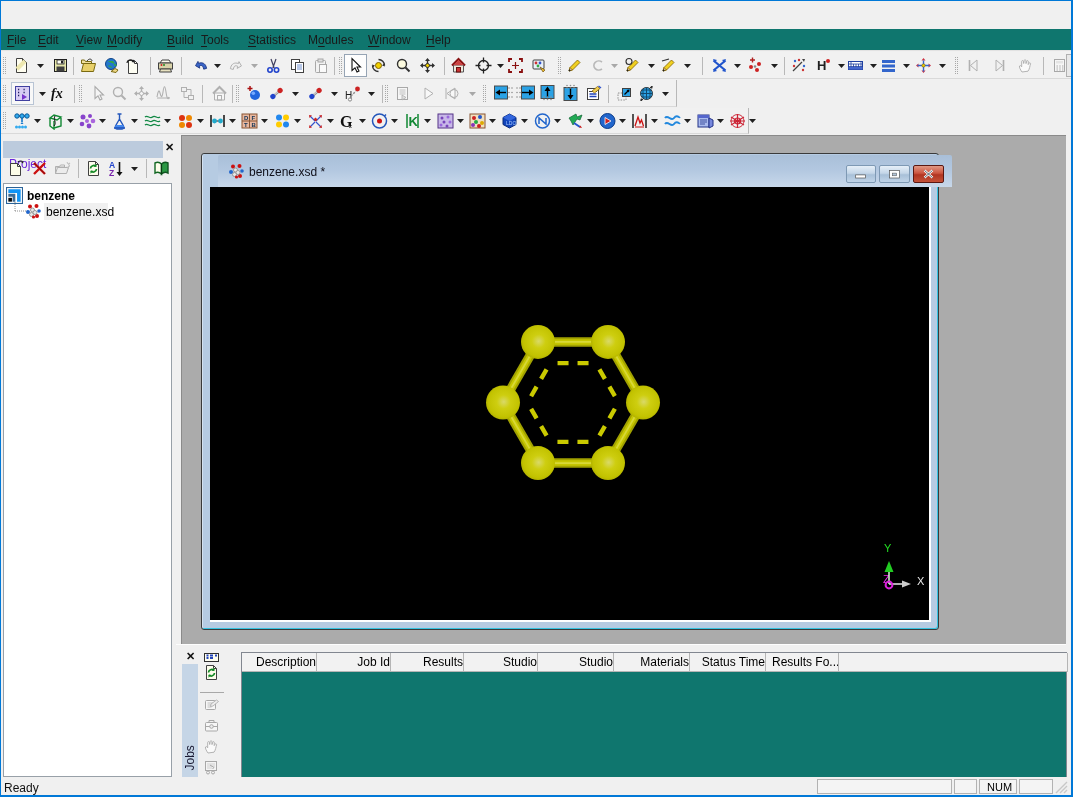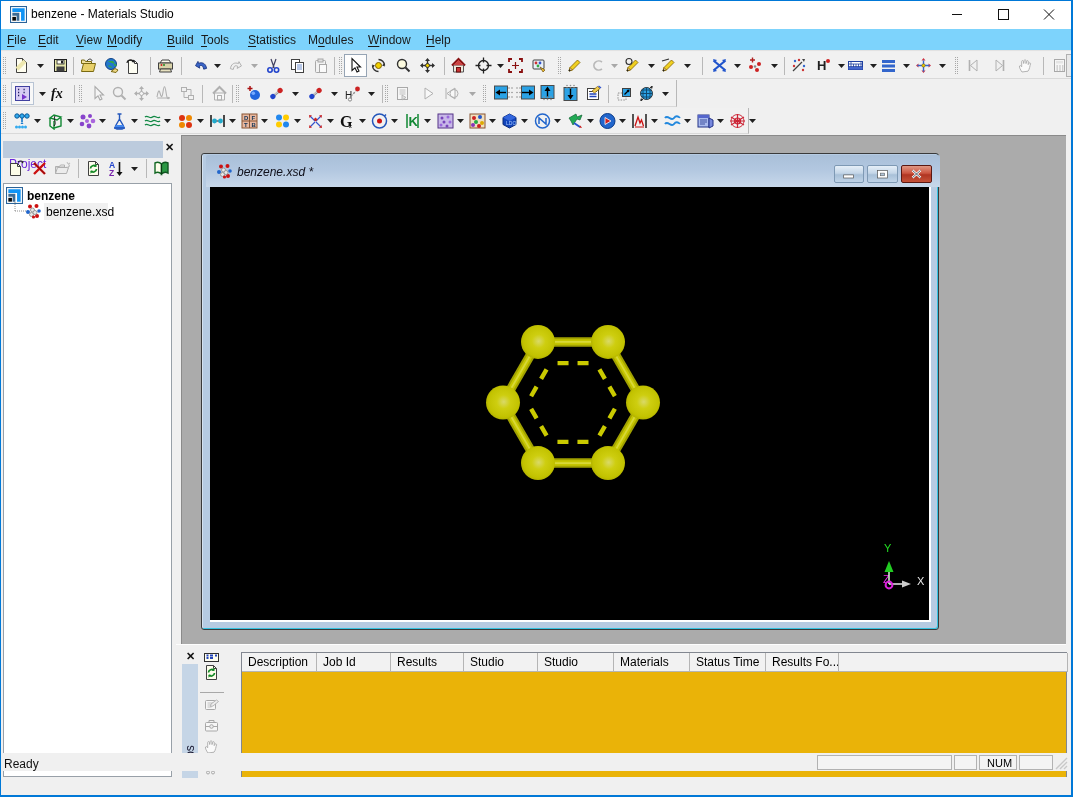--- a/index.html
+++ b/index.html
@@ -3,81 +3,57 @@
 * { margin:0; padding:0; box-sizing:border-box; }
 html,body { width:1073px; height:797px; overflow:hidden; font-family:"Liberation Sans",sans-serif; }
 #win { position:absolute; inset:0; width:1073px; height:797px; background:#f0f0f0; }
 .bord { position:absolute; background:#0078d7; z-index:50; }
 .abs { position:absolute; }
 i.grip { position:absolute; width:3px; border-left:1px dotted #a8a8a8; border-right:1px dotted #a8a8a8; }
 i.vsep { position:absolute; width:1px; background:#b8b8b8; }
 #titlebar { position:absolute; left:0; top:0; width:1071px; height:29px; background:#ffffff; }
 #titlebar .txt { position:absolute; left:31px; top:7px; font-size:12px; color:#000; }
 .capbtn { position:absolute; top:0; width:46px; height:29px; }
-#menubar { position:absolute; left:0; top:29px; width:1071px; height:22px; background:#7dd3fc; border-bottom:1px solid #e2e2e2;}
+#menubar { position:absolute; left:0; top:29px; width:1071px; height:22px; background:#0f766e; border-bottom:1px solid #e2e2e2;}
 .mitem { position:absolute; top:4px; font-size:12px; color:#1a1a1a; }
 .mitem u { text-decoration-thickness:1px; text-underline-offset:2px; }
 .tbrow { position:absolute; left:0; width:1071px; background:#f1f1f1; border-bottom:1px solid #d9d9d9; }
 .selbtn { width:23px; height:23px; background:#fdfdfd; border:1px solid #96a4b4; padding:2px 0 0 2px; }
 .scriptbtn { width:23px; height:23px; border:1px solid #b8c4d4; padding:2px 0 0 2px; background:#f8f8f8; }
 #projpanel { position:absolute; left:0; top:134px; width:176px; height:643px; background:#f0f0f0; }
 #projhdr { position:absolute; left:3px; top:7px; width:160px; height:17px; background:#bccbdd; }
 #projhdr span { position:absolute; left:6px; top:16px; font-size:12px; color:#6d28d9; }
 #projx { position:absolute; left:165px; top:7px; width:12px; height:15px; font-size:11px; font-weight:bold; color:#111; }
 #projtree { position:absolute; left:3px; top:49px; width:169px; height:594px; background:#ffffff; border:1px solid #98a0a8; }
 #workspace { position:absolute; left:181px; top:135px; width:885px; height:509px; background:#ababab; border-top:1px solid #8a8a8a; border-left:1px solid #8a8a8a; }
 #rstrip { position:absolute; left:1066px; top:134px; width:3px; height:641px; background:#f0f0f0; }
 #mdi { position:absolute; left:19px; top:17px; width:738px; height:477px; background:#b6cbe2; border:1px solid #3a3a3a; border-radius:3px; box-shadow: inset -1px -1px 0 #35c2e0, inset 1px 0 0 #d4e2f0; }
-#mdittl { position:absolute; left:4px; top:1px; width:734px; height:32px; border-radius:2px 2px 0 0; background:linear-gradient(180deg,#a9bfd8 0%,#b2c7e0 45%,#c8d8ea 100%);font-style:italic; }
+#mdittl { position:absolute; left:16px; top:1px; width:734px; height:32px; border-radius:2px 2px 0 0; background:linear-gradient(180deg,#a9bfd8 0%,#b2c7e0 45%,#c8d8ea 100%); }
 #mdittl .t { position:absolute; left:31px; top:10px; font-size:12px; color:#10101a; }
 .mbtn { position:absolute; top:10px; height:18px; border-radius:2px; }
 .mbtn.b { background:linear-gradient(180deg,#e6eff8 0%,#c4d6e8 45%,#a8c0d8 55%,#c0d4e8 100%); border:1px solid #7e99b4; }
 .mbtn.r { background:linear-gradient(180deg,#e09884 0%,#cc5540 45%,#b03522 55%,#c55238 100%); border:1px solid #5a1812; }
 .glyph { position:absolute; left:0; top:0; width:100%; height:100%; }
 #viewport { position:absolute; left:8px; top:33px; width:721px; height:435px; background:#000; border-right:2px solid #fff; border-bottom:2px solid #fff; }
 #jobspanel { position:absolute; left:176px; top:644px; width:890px; height:133px; background:#f0f0f0; border-top:1px solid #fdfdfd; }
 #jobstab { position:absolute; left:6px; top:19px; width:16px; height:114px; background:#c5d5e6; }
 #jobstab span { position:absolute; left:-5px; top:86px; width:26px; height:15px; font-size:12px; color:#1a1a33; transform:rotate(-90deg); white-space:nowrap; }
 #jobsx { position:absolute; left:10px; top:5px; font-size:11px; font-weight:bold; color:#111; }
-#jobstable { position:absolute; left:65px; top:7px; width:826px; height:125px; background:#eab308; border:1px solid #828790; border-bottom:none; }
+#jobstable { position:absolute; left:65px; top:7px; width:826px; height:125px; background:#0f766e; border:1px solid #828790; border-bottom:none;text-align:right; }
 .th { position:absolute; top:0; height:19px; white-space:nowrap; overflow:hidden; background:#f2f2f2; border-right:1px solid #b5b5b5; border-bottom:1px solid #b5b5b5; font-size:12px; color:#000; padding:2px 0 0 6px; }
-#statusbar { position:absolute; left:0; top:753px; width:1071px; height:18px; background:#f0f0f0; }
+#statusbar { position:absolute; left:0; top:777px; width:1071px; height:18px; background:#f0f0f0; }
 #statusbar .ready { position:absolute; left:4px; top:4px; font-size:12px; color:#111; }
 .sbox { position:absolute; top:2px; height:15px; border:1px solid #b2b2b2; background:#f4f4f4; font-size:11px; color:#000; }
 .treetxt { position:absolute; font-size:12px; color:#000; }
 </style></head><body>
 <div id="win">
   <div class="bord" style="left:0;top:0;width:1073px;height:1px"></div>
   <div class="bord" style="left:0;top:0;width:1px;height:797px"></div>
   <div class="bord" style="left:1071px;top:0;width:2px;height:797px"></div>
   <div class="bord" style="left:0;top:795px;width:1073px;height:2px"></div>
-  <div id="titlebar">
-    <span class="abs" style="left:10px;top:6px"><svg width="17" height="17" viewBox="0 0 16 16">
-          <rect x="0.5" y="0.5" width="15" height="15" fill="#ffffff" stroke="#2b6398"></rect>
-          <path d="M2.2 2.2h11.6v11.6h-3.4V5.6H2.2z" fill="#0f93f5"></path>
-          <path d="M2.2 6.4h6.6v7.4h-2.6V9.2H2.2z" fill="#3d6b94"></path>
-          <rect x="2.2" y="10.2" width="3.4" height="3.6" fill="#0a0a0a"></rect>
-        </svg></span>
-    <span class="txt">benzene - Materials Studio</span>
-    <div class="capbtn" style="left:934px">
-        <svg class="glyph" viewBox="0 0 46 29">
-          <path d="M18 14.5h10" stroke="#111" stroke-width="1"></path>
-        </svg>
-      </div>
-    <div class="capbtn" style="left:980px">
-        <svg class="glyph" viewBox="0 0 46 29">
-          <rect x="18.5" y="9.5" width="10" height="10" fill="none" stroke="#111" stroke-width="1"></rect>
-        </svg>
-      </div>
-    <div class="capbtn" style="left:1026px">
-        <svg class="glyph" viewBox="0 0 46 29">
-          <path d="M18 9.5l10 10M28 9.5l-10 10" stroke="#111" stroke-width="1"></path>
-        </svg>
-      </div>
-  </div>
   <div id="menubar">
       <span class="mitem" style="left:7px"><u>F</u>ile</span>
       <span class="mitem" style="left:38px"><u>E</u>dit</span>
       <span class="mitem" style="left:76px"><u>V</u>iew</span>
       <span class="mitem" style="left:107px"><u>M</u>odify</span>
       <span class="mitem" style="left:167px"><u>B</u>uild</span>
       <span class="mitem" style="left:201px"><u>T</u>ools</span>
       <span class="mitem" style="left:248px"><u>S</u>tatistics</span>
       <span class="mitem" style="left:308px">M<u>o</u>dules</span>
       <span class="mitem" style="left:368px"><u>W</u>indow</span>

